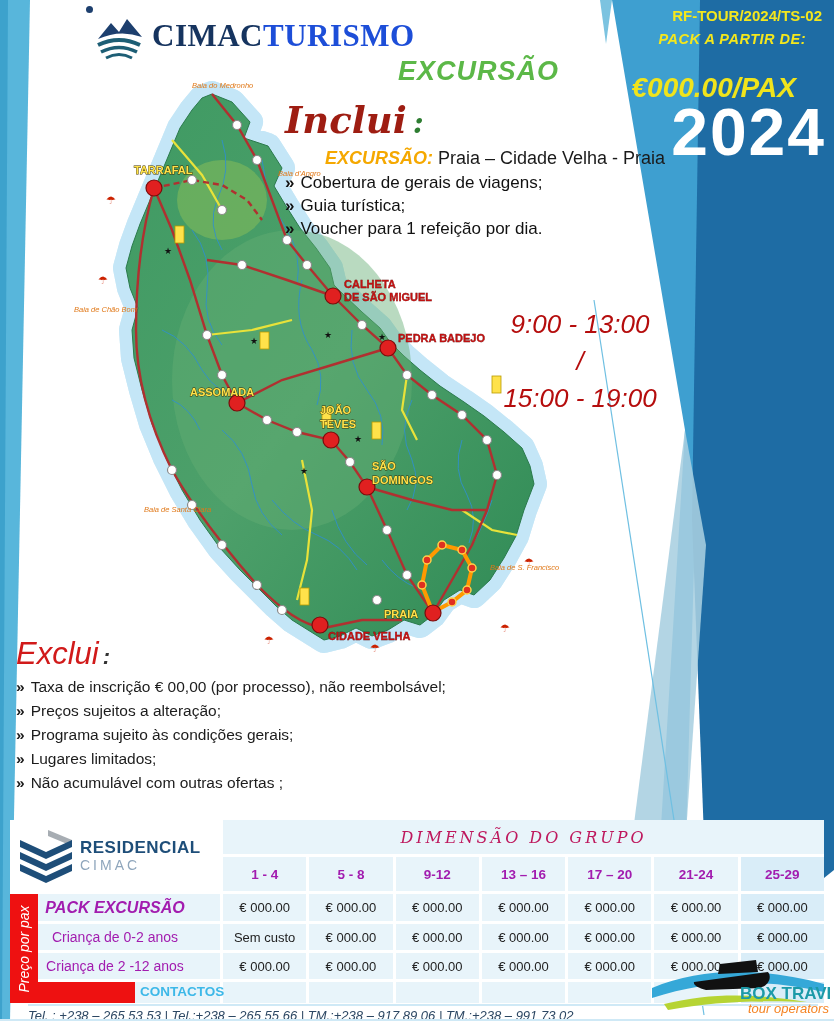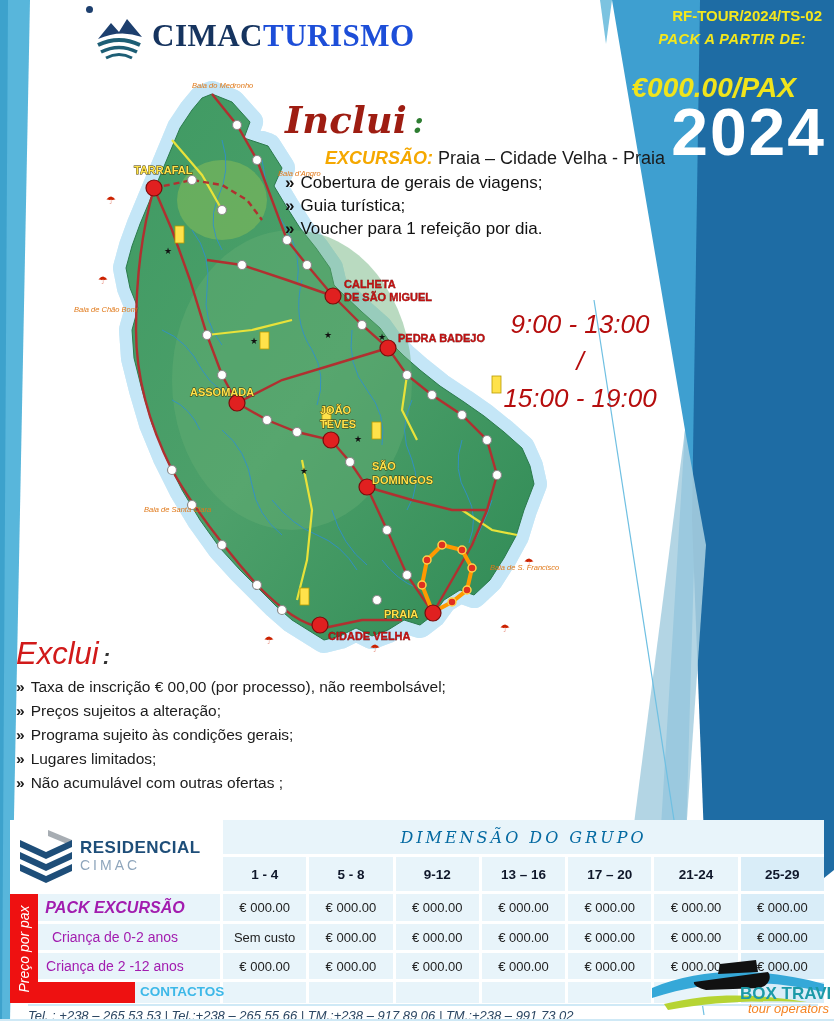--- a/index.html
+++ b/index.html
@@ -58,22 +58,22 @@
   .bay{fill:#e07818;font-style:italic;font-size:7.5px;}
 
   
   #price-table{position:absolute;left:10px;top:820px;width:814px;display:grid;
       grid-template-columns:210px repeat(7,1fr);grid-template-rows:34px 34px 27px 26px 26px 21px;
       gap:3px;background:#fff;z-index:5;}
   .cell{background:#e8f4fa;display:flex;align-items:center;justify-content:center;font-size:13px;color:#222;}
   .cell.lastcol{background:#d9edf8;}
   #logo-cell{grid-row:1/3;background:#fff;justify-content:flex-start;padding-left:8px;}
   #group-header-cell{grid-column:2/9;justify-content:center;
-      font-family:"DejaVu Serif",serif;font-style:italic;color:#0369a1;font-size:16px;letter-spacing:3px;}
-  .col-head{color:#0f172a;font-weight:bold;font-size:13.5px;}
+      font-family:"DejaVu Serif",serif;font-style:italic;color:#be185d;font-size:16px;letter-spacing:3px;}
+  .col-head{color:#a21caf;font-weight:bold;font-size:13.5px;}
   .row-label{font-size:14px;color:#a21caf;}
   .row-label.pack{font-weight:bold;font-style:italic;font-size:16px;}
   #residencial-text{display:flex;flex-direction:column;margin-left:6px;line-height:1;}
   #residencial-line1{font-weight:bold;color:#1e4e79;font-size:17px;letter-spacing:.5px;}
   #residencial-line2{color:#8fa6bc;font-size:14px;letter-spacing:3px;margin-top:2px;}
 
   #price-band{position:absolute;left:10px;top:894px;width:28px;height:109px;background:#ee1111;z-index:7;}
   #price-band span{position:absolute;left:50%;top:50%;transform:translate(-50%,-50%) rotate(-90deg);
       white-space:nowrap;color:#fff;font-style:italic;font-size:14px;}
   #contactos-red{position:absolute;left:10px;top:982px;width:125px;height:21px;background:#ee1111;z-index:6;}
@@ -113,20 +113,21 @@
     </svg>
     <span class="word" id="brand-cimac">CIMAC</span>
     <span class="word" id="brand-turismo">TURISMO</span>
   </div>
 
   <div id="banner-ref">RF-TOUR/2024/TS-02</div>
   <div id="banner-pack">PACK A PARTIR DE:</div>
   <div id="banner-price">€000.00/PAX</div>
   <div id="banner-year">2024</div>
 
+  <div id="page-title">EXCURSÃO</div>
 
   <div id="inclui">
     <div id="inclui-heading">
       <span>Inclui</span><span class="colon">:</span>
     </div>
     <div id="inclui-route">
       <span class="lbl">EXCURSÃO:</span><span> Praia – Cidade Velha - Praia</span>
     </div>
     <ul>
       <li><span class="bullet">»</span><span>Cobertura de gerais de viagens;</span></li>

